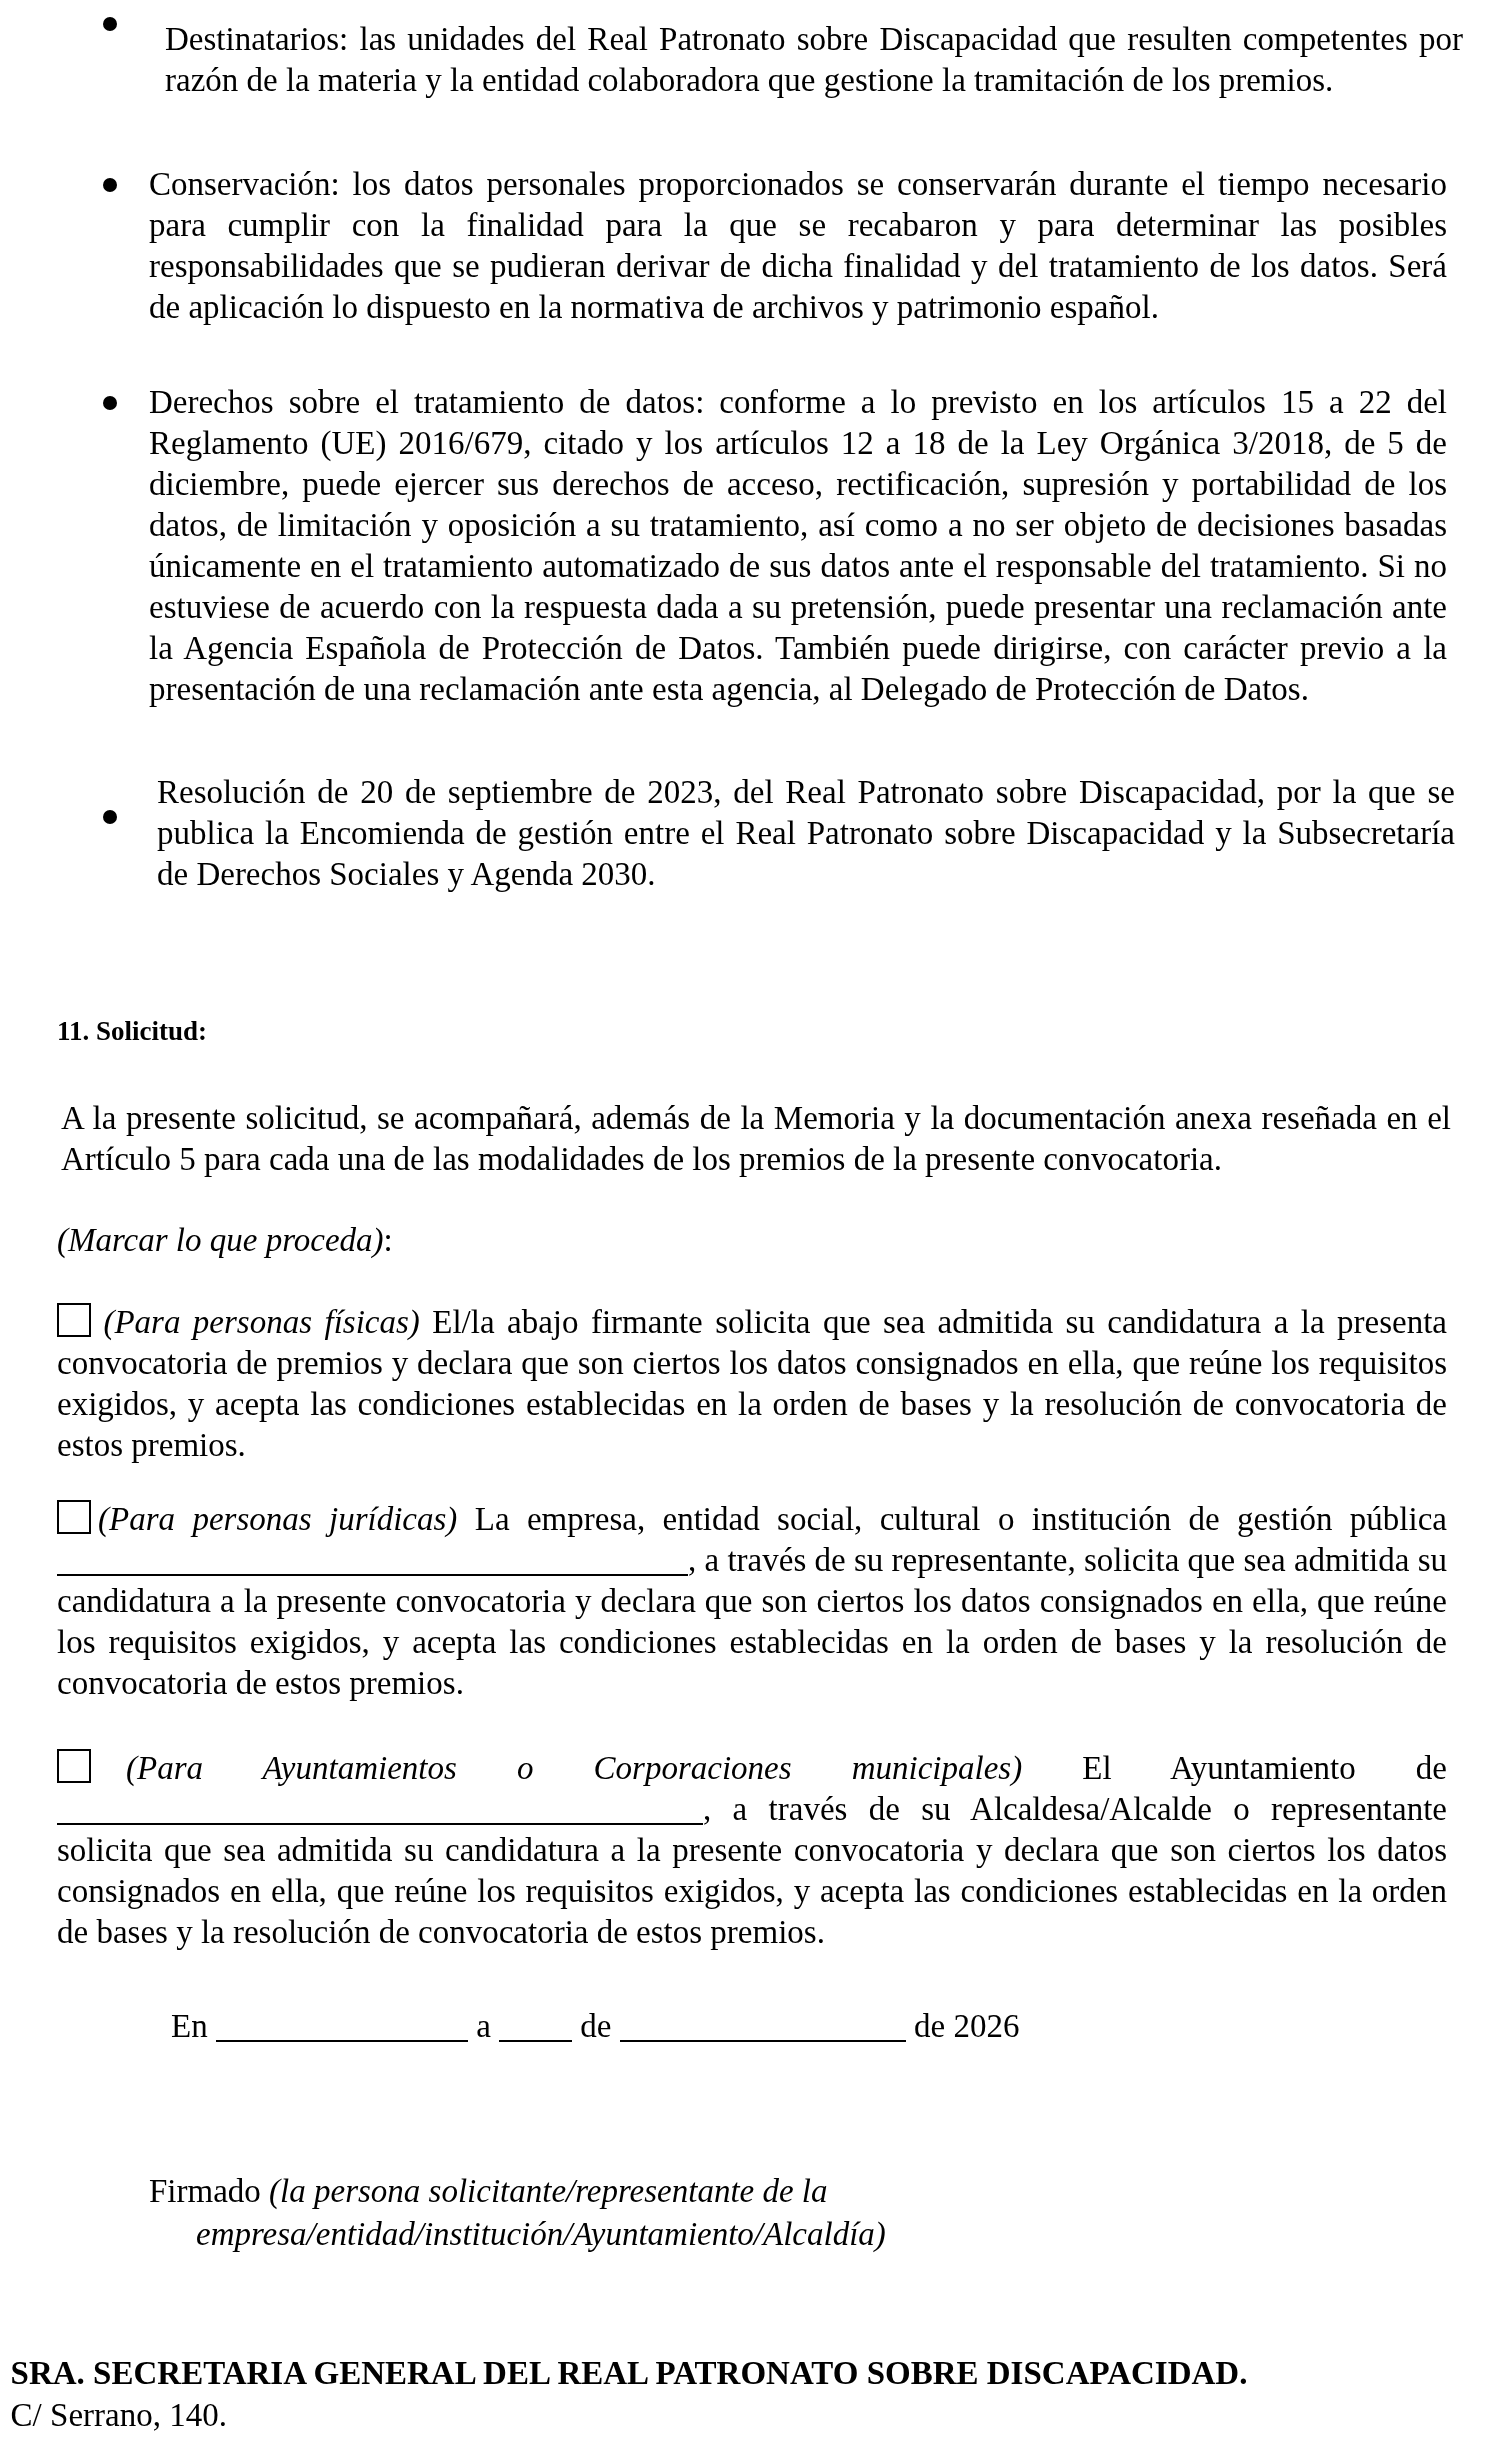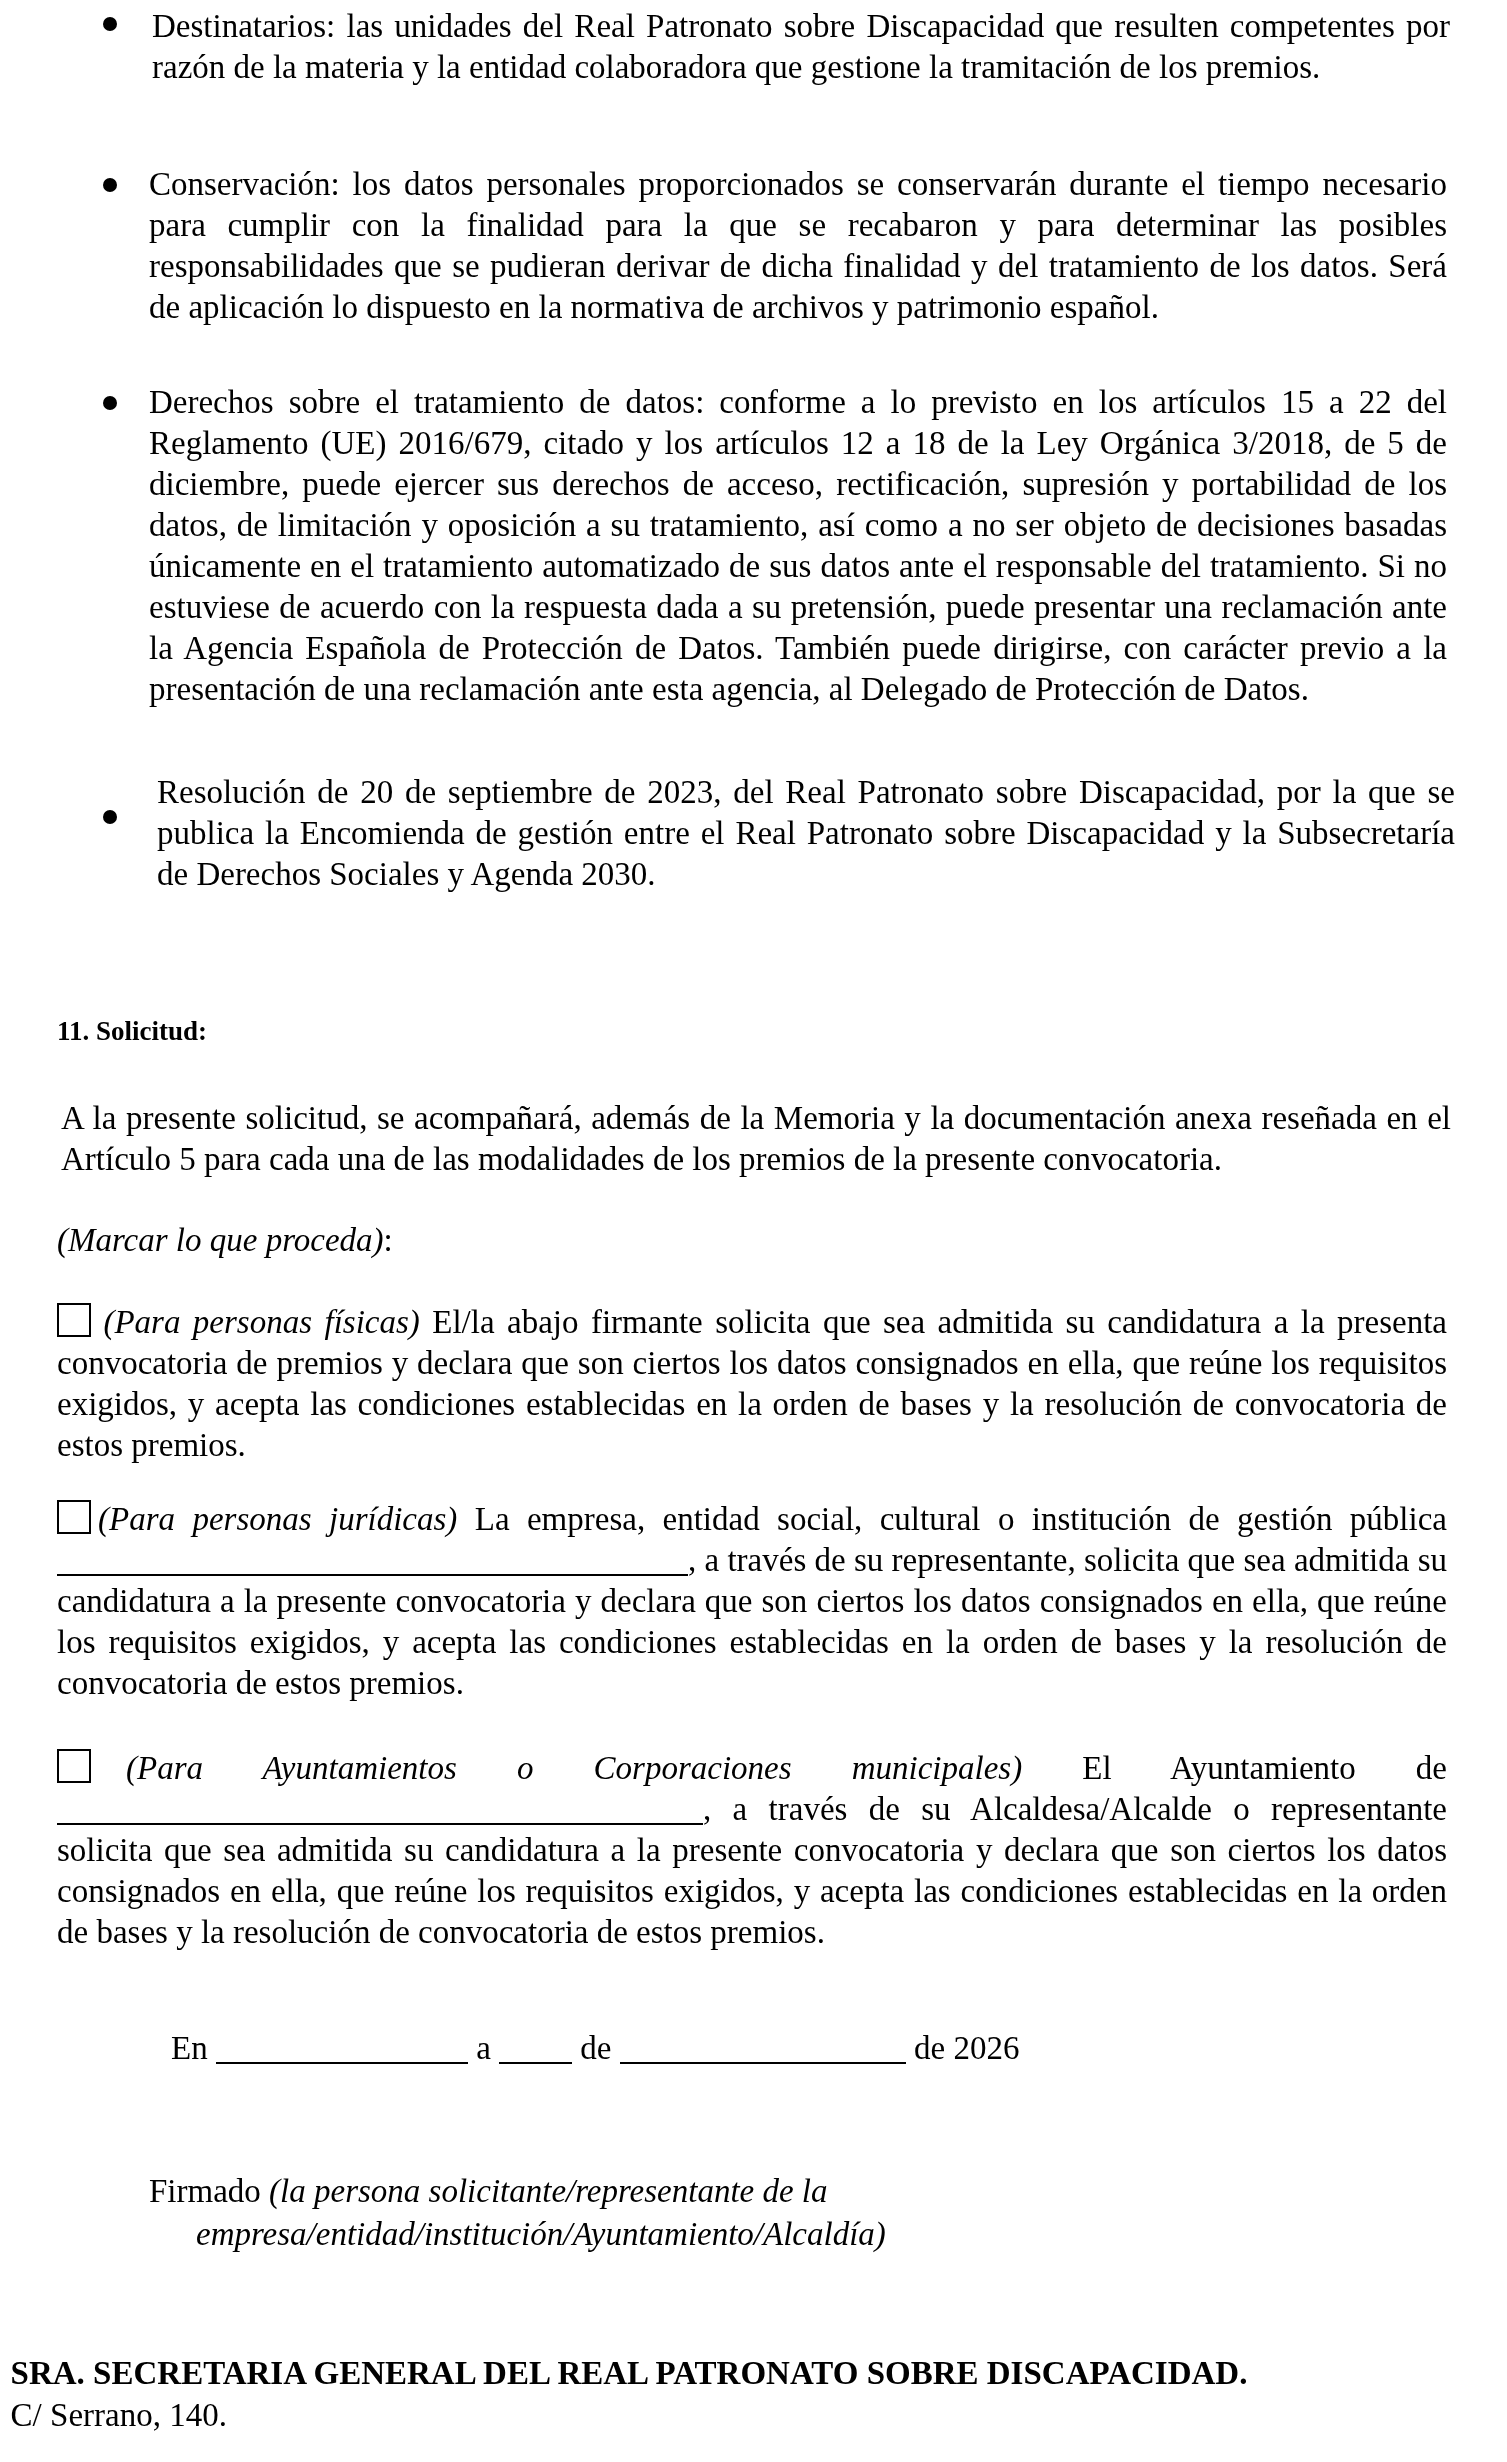--- a/index.html
+++ b/index.html
@@ -5,32 +5,32 @@
   html, body { margin: 0; padding: 0; background: #ffffff; }
   body { width: 1508px; height: 2462px; position: relative; overflow: hidden;
          font-family: "Liberation Serif", "DejaVu Serif", serif; color: #000; font-size: 33px; line-height: 41px; }
   .blk { position: absolute; left: 57px; width: 1390px; text-align: justify; }
   .bullet-item { position: absolute; left: 149px; width: 1298px; text-align: justify; }
   .bullet-dot { position: absolute; left: 103px; width: 14px; height: 14px; border-radius: 50%; background: #000; }
   .heading { position: absolute; left: 57px; font-weight: bold; }
   .it { font-style: italic; }
   .checkbox { display: inline-block; width: 30px; height: 30px; border: 2.7px solid #000; vertical-align: -3.5px; margin-right: 12.4px; box-sizing: content-box; }
   .blank { display: inline-block; border-bottom: 2.7px solid #000; height: 32px; vertical-align: -5.3px; }
-  .date-row { position: absolute; left: 171px; top: 2006px; white-space: nowrap; margin-top: 22px; }
+  .date-row { position: absolute; left: 171px; top: 2006px; white-space: nowrap; }
   .sign { position: absolute; left: 149px; top: 2170px; line-height: 43px; }
   .sign .l2 { padding-left: 7px; display: block; margin-left: 40px; }
   .addr { position: absolute; left: 10.6px; top: 2336px; line-height: 42px; margin-top: 16px; }
   .addr .bold { font-weight: bold; }
   .spread { word-spacing: 25px; }
 </style>
 </head>
 <body>
 
 <div class="bullet-dot" style="top:17px;"></div>
-<p class="bullet-item" style="top:2.7px;margin:3px;">Destinatarios: las unidades del Real Patronato sobre Discapacidad que resulten competentes por razón de la materia y la entidad colaboradora que gestione la tramitación de los premios.</p>
+<p class="bullet-item" style="top:2.7px;margin:16px;">Destinatarios: las unidades del Real Patronato sobre Discapacidad que resulten competentes por razón de la materia y la entidad colaboradora que gestione la tramitación de los premios.</p>
 
 <div class="bullet-dot" style="top:178px;"></div>
 <p class="bullet-item" style="top:164px;margin:0;">Conservación: los datos personales proporcionados se conservarán durante el tiempo necesario para cumplir con la finalidad para la que se recabaron y para determinar las posibles responsabilidades que se pudieran derivar de dicha finalidad y del tratamiento de los datos. Será de aplicación lo dispuesto en la normativa de archivos y patrimonio español.</p>
 
 <div class="bullet-dot" style="top:396px;"></div>
 <p class="bullet-item" style="top:382px;margin:0;">Derechos sobre el tratamiento de datos: conforme a lo previsto en los artículos 15 a 22 del Reglamento (UE) 2016/679, citado y los artículos 12 a 18 de la Ley Orgánica 3/2018, de 5 de diciembre, puede ejercer sus derechos de acceso, rectificación, supresión y portabilidad de los datos, de limitación y oposición a su tratamiento, así como a no ser objeto de decisiones basadas únicamente en el tratamiento automatizado de sus datos ante el responsable del tratamiento. Si no estuviese de acuerdo con la respuesta dada a su pretensión, puede presentar una reclamación ante la Agencia Española de Protección de Datos. También puede dirigirse, con carácter previo a la presentación de una reclamación ante esta agencia, al Delegado de Protección de Datos.</p>
 
 <div class="bullet-dot" style="top:810px;"></div>
 <p class="bullet-item" style="top:764px;margin:8px;">Resolución de 20 de septiembre de 2023, del Real Patronato sobre Discapacidad, por la que se publica la Encomienda de gestión entre el Real Patronato sobre Discapacidad y la Subsecretaría de Derechos Sociales y Agenda 2030.</p>
 

